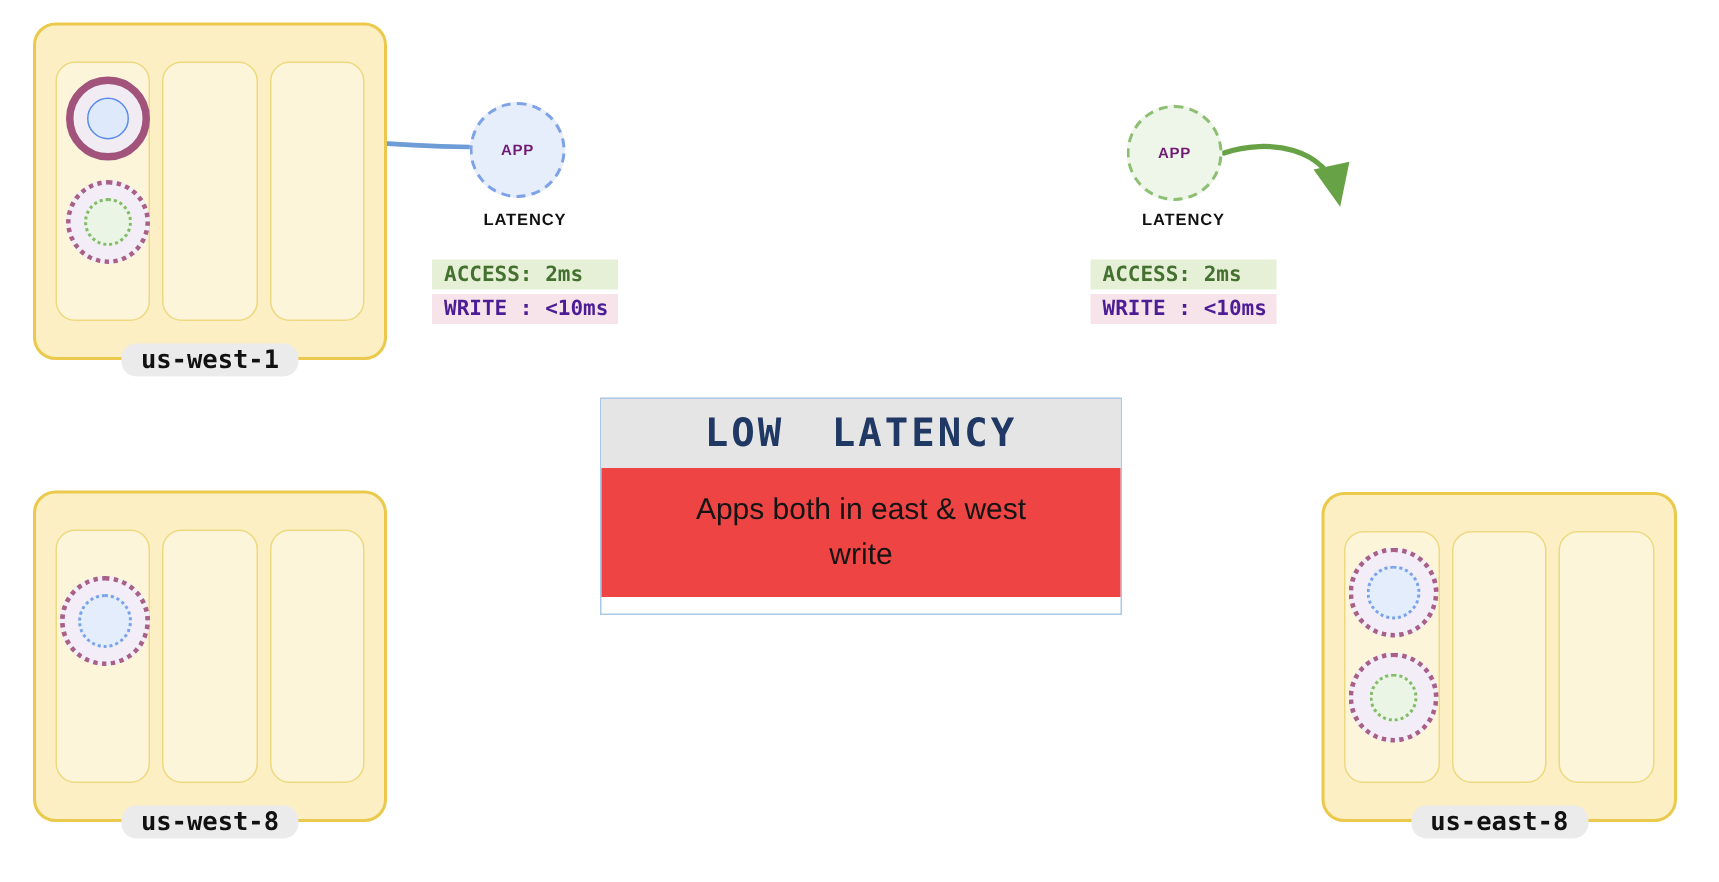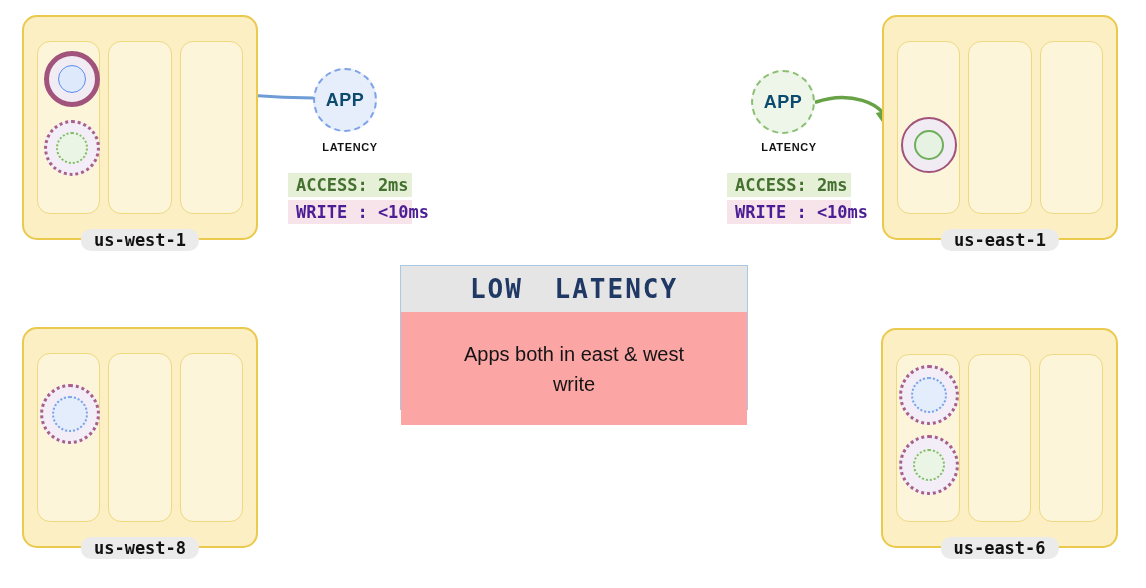--- a/index.html
+++ b/index.html
@@ -19,38 +19,38 @@
   .ring-solid-thick{width:56px;height:56px;border:5px solid #a2537c;background:#f1ebf3;}
   .ring-solid-thin{width:56px;height:56px;border:2px solid #a2537c;background:#f1ebf3;}
   .ring-dotted{border:3.5px dotted #a85f88;background:#f2edf6;}
   .inner-blue-solid{width:28px;height:28px;border:1.5px solid #5b8ced;background:#dfe9fc;}
   .inner-green-solid{width:30px;height:30px;border:2px solid #6fae5c;background:#e7f3e2;}
   .inner-green-dotted{width:32px;height:32px;border:2px dotted #84bb6b;background:#eaf5e5;}
   .inner-blue-dotted{width:36px;height:36px;border:2px dotted #7aa2e8;background:#e4edfb;}
   
   .app{position:absolute;width:64px;height:64px;border-radius:50%;box-sizing:border-box;
        display:flex;align-items:center;justify-content:center;
-       font-weight:600;font-size:18px;letter-spacing:.5px;color:#0c4a6e;}
+       font-weight:600;font-size:10px;letter-spacing:.5px;color:#701a75;}
   .app-west{border:2px dashed #7da2e8;background:#e7eefb;}
   .app-east{border:2px dashed #8cbf72;background:#eef6ea;}
   
   .latency{position:absolute;width:124px;}
   .latency-title{text-align:center;font-weight:bold;font-size:11px;letter-spacing:.6px;
        color:#111;margin-bottom:20px;}
-  .lat-row{font-family:"DejaVu Sans Mono",monospace;font-weight:bold;font-size:17px;
+  .lat-row{font-family:"DejaVu Sans Mono",monospace;font-weight:bold;font-size:14px;
        padding:2px 0 2px 8px;margin-bottom:3px;white-space:nowrap;}
   .lat-access{background:#e6f0d7;color:#447030;}
   .lat-write{background:#f7e4eb;color:#4c1d95;}
   
   .callout{position:absolute;left:400px;top:265px;width:348px;height:145px;
        border:1.5px solid #abc8e2;box-sizing:border-box;background:#ffffff;}
   .callout-header{height:46px;display:flex;align-items:center;justify-content:center;
        font-family:"DejaVu Sans Mono",monospace;font-weight:bold;font-size:26px;
        letter-spacing:2px;word-spacing:14px;color:#1f3864;background:#e5e5e5;}
-  .callout-body{background:#fca5a5;height:113px;display:flex;flex-direction:column;
+  .callout-body{background:#ef4444;height:86px;display:flex;flex-direction:column;
        align-items:center;justify-content:center;font-size:20px;color:#141414;line-height:1.5;}
   
   .arrows{position:absolute;left:0;top:0;width:1146px;height:588px;pointer-events:none;}
 </style>
 </head>
 <body>
 
 <div class="canvas">
 
   <svg class="arrows" viewBox="0 0 1146 588">
@@ -72,29 +72,20 @@
     <div class="zone"></div>
     <div class="node ring-solid-thick" style="left:20px;top:34px;">
       <div class="node-inner inner-blue-solid"></div>
     </div>
     <div class="node ring-dotted" style="left:20px;top:103px;width:56px;height:56px;">
       <div class="node-inner inner-green-dotted"></div>
     </div>
     <div class="region-label">us-west-1</div>
   </div>
 
-  <div class="region" style="left:882px;top:15px;width:236px;height:225px;">
-    <div class="zone"></div>
-    <div class="zone"></div>
-    <div class="zone"></div>
-    <div class="node ring-solid-thin" style="left:17px;top:100px;">
-      <div class="node-inner inner-green-solid"></div>
-    </div>
-    <div class="region-label">us-east-1</div>
-  </div>
 
   <div class="region" style="left:22px;top:327px;width:236px;height:221px;">
     <div class="zone"></div>
     <div class="zone"></div>
     <div class="zone"></div>
     <div class="node ring-dotted" style="left:16px;top:55px;width:60px;height:60px;">
       <div class="node-inner inner-blue-dotted"></div>
     </div>
     <div class="region-label">us-west-8</div>
   </div>
@@ -102,21 +93,21 @@
   <div class="region" style="left:881px;top:328px;width:237px;height:220px;">
     <div class="zone"></div>
     <div class="zone"></div>
     <div class="zone"></div>
     <div class="node ring-dotted" style="left:16px;top:35px;width:60px;height:60px;">
       <div class="node-inner inner-blue-dotted"></div>
     </div>
     <div class="node ring-dotted" style="left:16px;top:105px;width:60px;height:60px;">
       <div class="node-inner inner-green-dotted"></div>
     </div>
-    <div class="region-label">us-east-6</div>
+    <div class="region-label">us-east-8</div>
   </div>
 
   <div class="app app-west" style="left:313px;top:68px;">APP</div>
 
   <div class="app app-east" style="left:751px;top:70px;">APP</div>
 
   <div class="latency" style="left:288px;top:141px;">
     <div class="latency-title">LATENCY</div>
     <div class="lat-row lat-access">ACCESS: 2ms</div>
     <div class="lat-row lat-write">WRITE : &lt;10ms</div>

